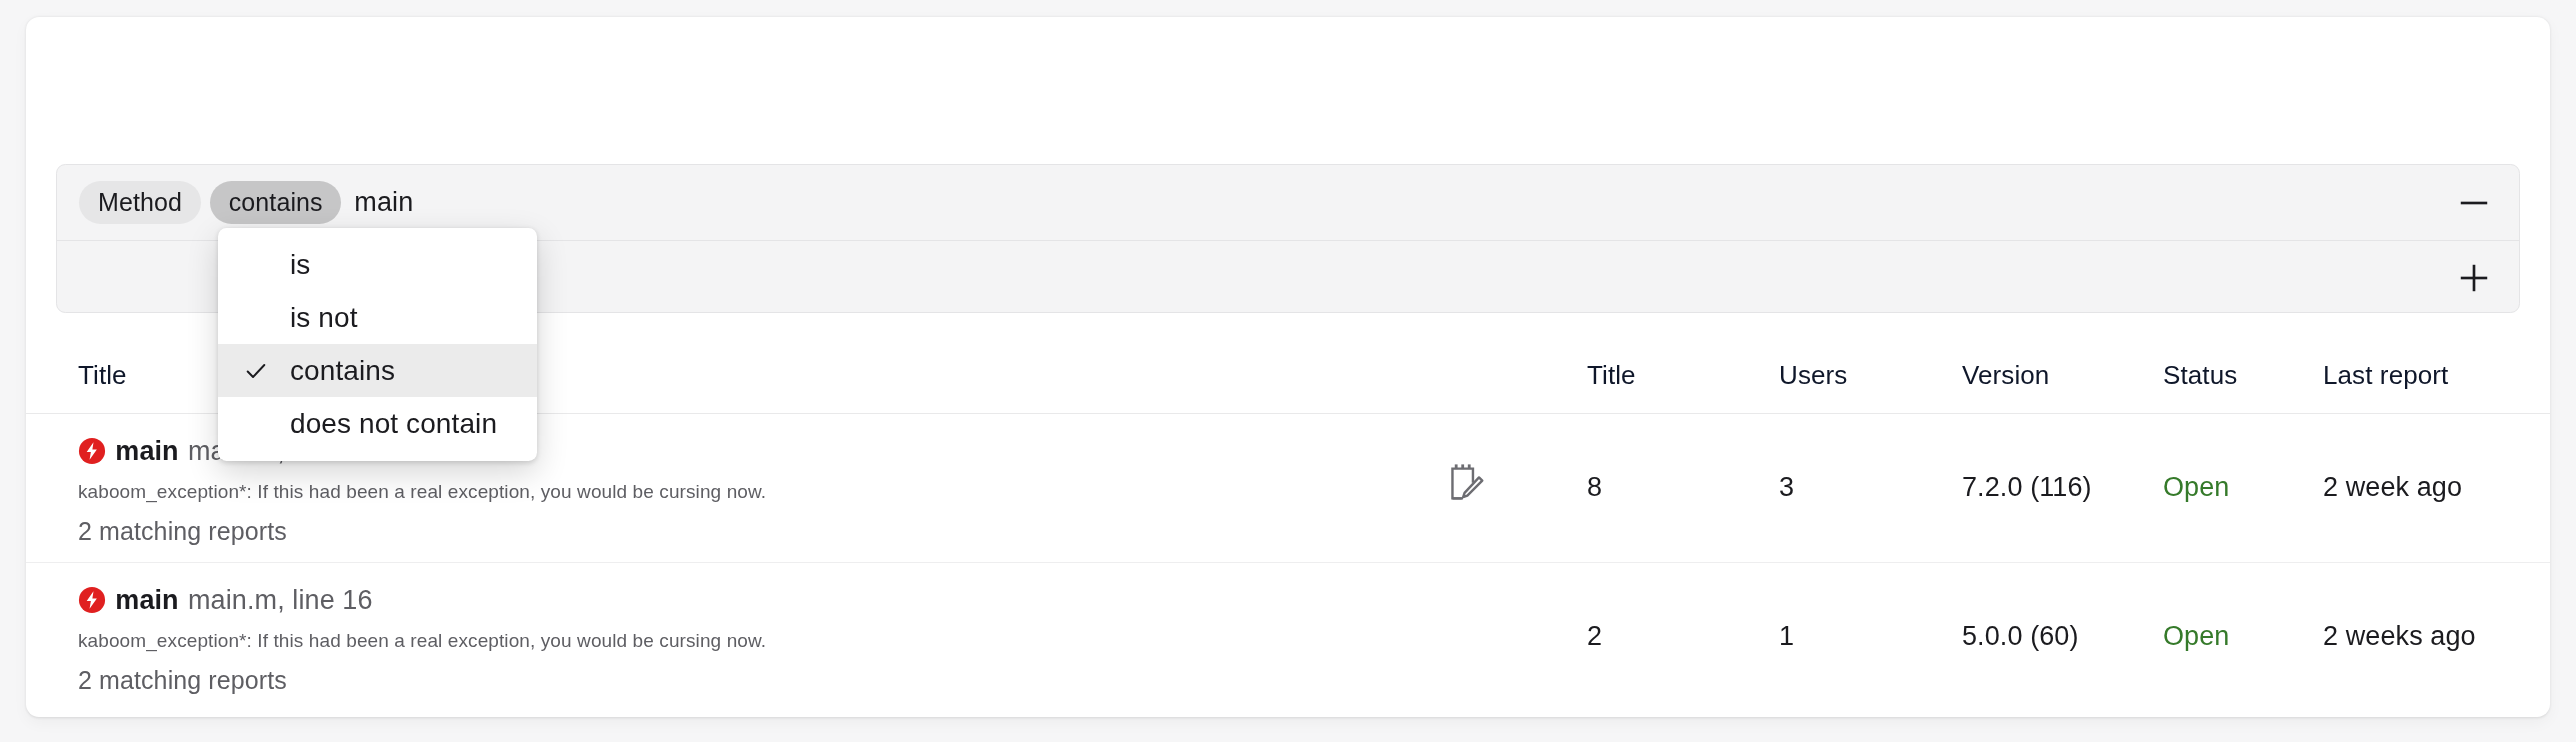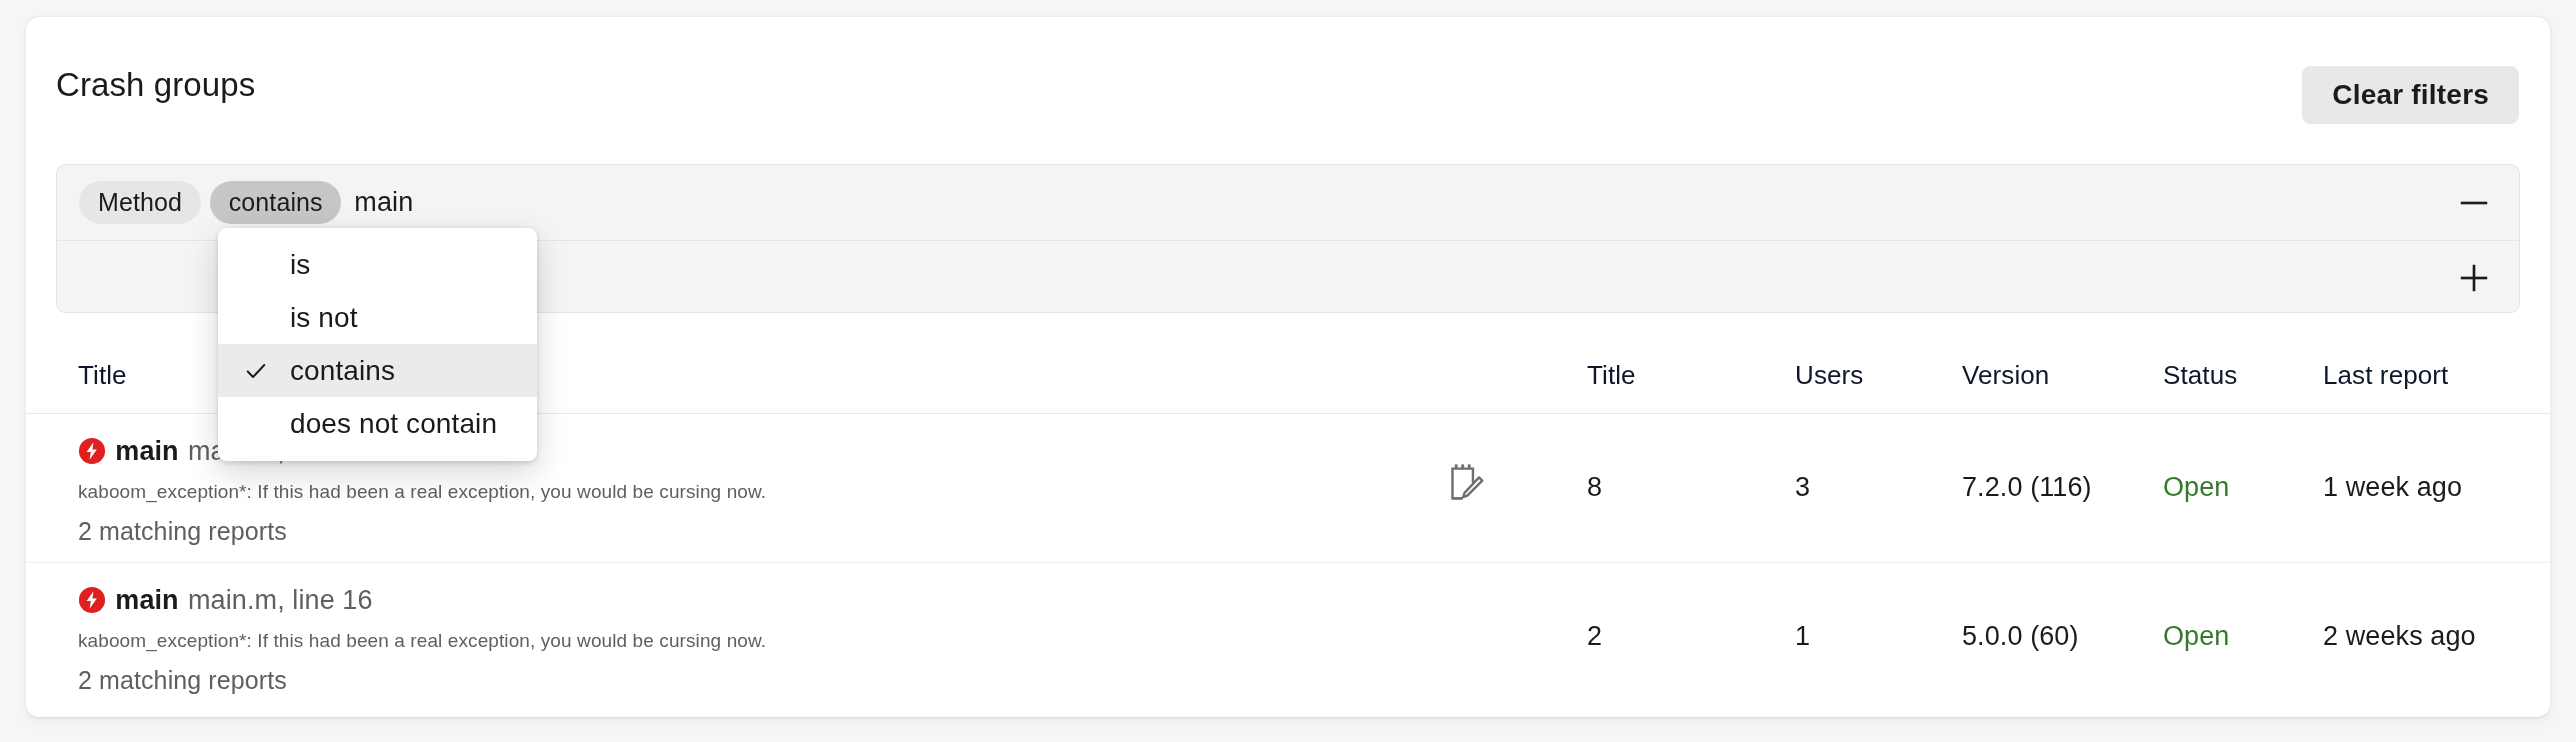--- a/index.html
+++ b/index.html
@@ -270,36 +270,32 @@
     width: 43px;
     height: 47px;
     cursor: pointer;
   }
   .note-icon-cell svg { display: block; }
 
   
   .col-title    { left: 52px; }
   .col-note     { left: 1419px; }
   .col-count    { left: 1561px; }
-  .col-users    { left: 1753px; margin-left: 16px; }
+  .col-users    { left: 1753px; }
   .col-version  { left: 1936px; }
   .col-status   { left: 2137px; text-align: center; }
   .col-last     { left: 2297px; }
 </style>
 </head>
 <body>
 
 <div class="page">
 
   <div class="card">
 
-    <div class="card-header">
-      <div class="page-title">Crash groups</div>
-      <button class="clear-filters-btn">Clear filters</button>
-    </div>
 
     <div class="filter-panel">
 
       <div class="filter-row">
         <span class="chip field">Method</span>
         <span class="chip operator">contains</span>
         <span class="filter-value">main</span>
         <button class="row-action">
           <span>
             <svg width="34" height="34" viewBox="0 0 36 36" aria-hidden="true">
@@ -358,21 +354,21 @@
             <rect x="17.5" y="3.5" width="3" height="5" fill="#6d6d72"></rect>
             <rect x="24.5" y="3.5" width="3" height="5" fill="#6d6d72"></rect>
             <path d="M36.5 17.5 L40 21 L24 37 L19.5 38.5 L21 34 Z" fill="none" stroke="#6d6d72" stroke-width="2.6" stroke-linejoin="round"></path>
           </svg>
         </div>
 
         <div class="cell col-count">8</div>
         <div class="cell col-users">3</div>
         <div class="cell col-version">7.2.0 (116)</div>
         <div class="cell col-status status">Open</div>
-        <div class="cell col-last">1 week ago</div>
+        <div class="cell col-last">2 week ago</div>
       </div>
 
       <div class="row">
         <div class="title-block">
           <div class="title-line">
             <span class="crash-icon">
               <svg width="28" height="28" viewBox="0 0 30 30" aria-hidden="true">
                 <circle cx="15" cy="15" r="14" fill="#e02020"></circle>
                 <path d="M16.6 5.5 L9.3 16.2 L13.8 16.2 L12.4 24.5 L20.2 13.4 L15.4 13.4 Z" fill="#ffffff"></path>
               </svg>

